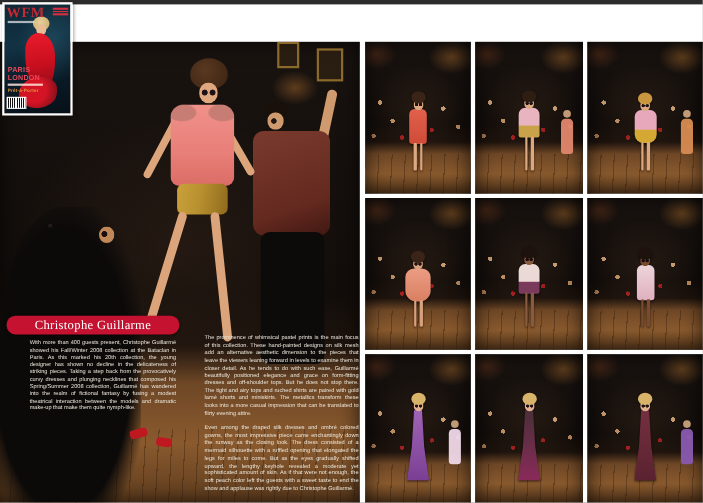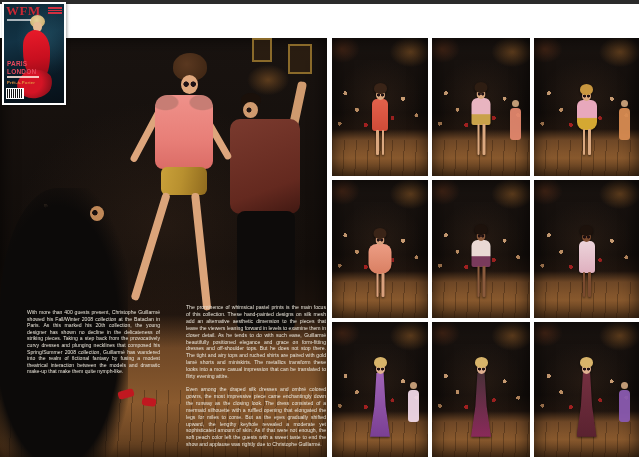--- a/index.html
+++ b/index.html
@@ -179,20 +179,23 @@
       <div class="dr-arm"></div>
       <div class="dr-hair"></div>
       <div class="dr-face"></div>
       <div class="dr-top"></div>
       <div class="dr-low"></div>
     </div>
 
     <div class="shoe s1"></div>
     <div class="shoe s2"></div>
 
+    <div class="banner" style="background: rgb(196, 18, 48);">
+      <span style="color: rgb(255, 255, 255);">Christophe Guillarme</span>
+    </div>
 
     <p class="intro">With more than 400 guests present, Christophe Guillarmé showed his Fall/Winter 2008 collection at the Bataclan in Paris. As this marked his 20th collection, the young designer has shown no decline in the delicateness of striking pieces. Taking a step back from the provocatively curvy dresses and plunging necklines that composed his Spring/Summer 2008 collection, Guillarmé has wandered into the realm of fictional fantasy by fusing a modest theatrical interaction between the models and dramatic make-up that make them quite nymph-like.</p>
 
     <div class="bodycol">
       <p>The prominence of whimsical pastel prints is the main focus of this collection. These hand-painted designs on silk mesh add an alternative aesthetic dimension to the pieces that leave the viewers leaning forward in levels to examine them in closer detail. As he tends to do with such ease, Guillarmé beautifully positioned elegance and grace on form-fitting dresses and off-shoulder tops. But he does not stop there. The tight and airy tops and ruched shirts are paired with gold lamé shorts and miniskirts. The metallics transform these looks into a more casual impression that can be translated to flirty evening attire.</p>
       <p>Even among the draped silk dresses and ombré colored gowns, the most impressive piece came enchantingly down the runway as the closing look. The dress consisted of a mermaid silhouette with a ruffled opening that elongated the legs for miles to come. But as the eyes gradually shifted upward, the lengthy keyhole revealed a moderate yet sophisticated amount of skin. As if that were not enough, the soft peach color left the guests with a sweet taste to end the show and applause was rightly due to Christophe Guillarmé.</p>
     </div>
   </div>
 
   <div class="cover">

